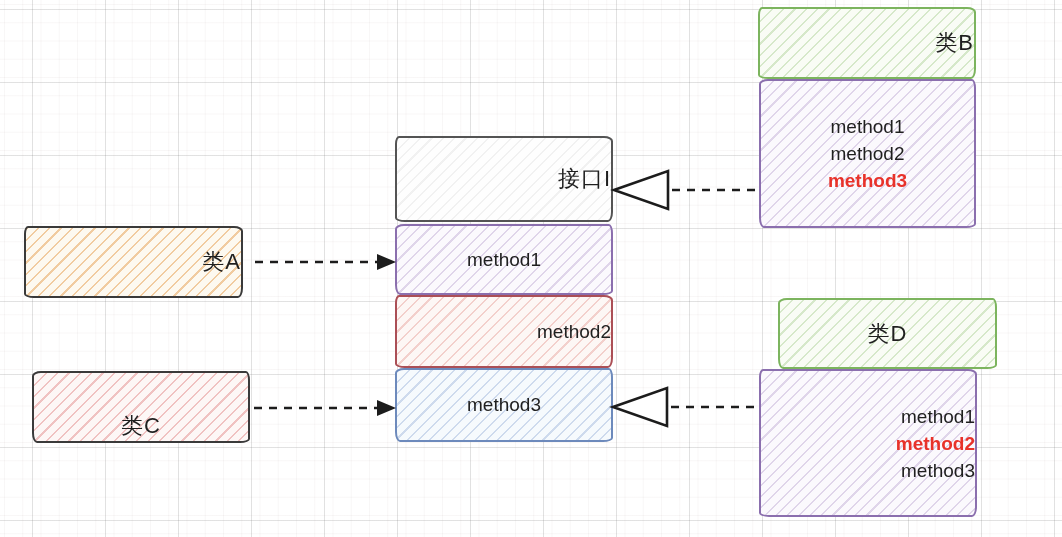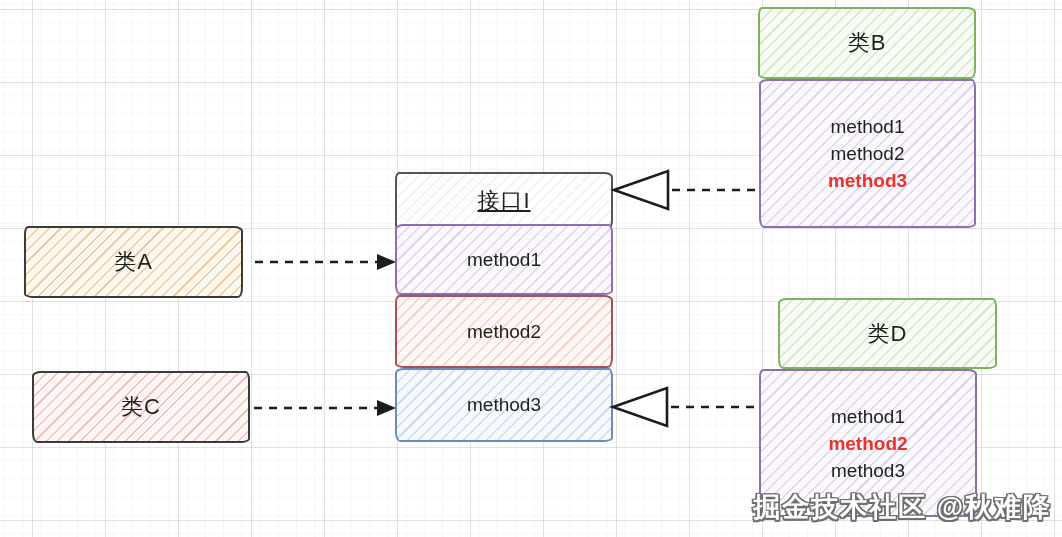--- a/index.html
+++ b/index.html
@@ -20,38 +20,39 @@
   }
 
   .box {
     position: absolute;
     display: flex; flex-direction: column;
     align-items: center; justify-content: center;
     text-align: center;
     color: #1f1f1f;
   }
   
-  .sketch1 { border-radius: 4px 9px 5px 10px / 8px 5px 10px 4px; }
+  .sketch1 { border-radius: 4px 9px 5px 10px / 8px 5px 10px 4px; align-items: flex-end; }
   .sketch2 { border-radius: 9px 4px 10px 5px / 5px 9px 4px 10px; }
 
   .title-label { font-size: 22px; letter-spacing: 1px; }
   .method-label { font-size: 19px; }
   .method-line { font-size: 19px; line-height: 27px; }
   .hl { font-weight: 700; }
 
   
   .hatch-orange {
     background: repeating-linear-gradient(135deg,
       rgba(231,166,94,0.55) 0 1.6px, rgba(255,252,244,0) 1.6px 8px), #fdf9f0;
     border: 2.5px solid #3a3a3a;
   }
   .hatch-pink-dark {
     background: repeating-linear-gradient(135deg,
       rgba(224,130,130,0.45) 0 1.6px, rgba(255,248,248,0) 1.6px 8px), #fdf7f6;
     border: 2.5px solid #3a3a3a;
+    justify-content: flex-end;
   }
   .hatch-gray {
     background: repeating-linear-gradient(135deg,
       rgba(150,150,150,0.12) 0 1.5px, rgba(255,255,255,0) 1.5px 8px), #fefefe;
     border: 2.5px solid #545454;
   }
   .hatch-purple {
     background: repeating-linear-gradient(135deg,
       rgba(160,130,190,0.30) 0 1.5px, rgba(252,250,254,0) 1.5px 8px), #fbf9fd;
     border: 2.5px solid #8b6fae;
@@ -68,21 +69,21 @@
   }
   .hatch-green {
     background: repeating-linear-gradient(135deg,
       rgba(140,190,110,0.32) 0 1.5px, rgba(249,253,246,0) 1.5px 8px), #f9fcf5;
     border: 2.5px solid #7cb45e;
   }
 
   
   #class-a   { left: 24px;  top: 226px; width: 219px; height: 72px; }
   #class-c   { left: 32px;  top: 371px; width: 218px; height: 72px; }
-  #iface     { left: 395px; top: 172px; width: 218px; height: 58px; text-decoration: underline; }
+  #iface     { left: 395px; top: 136px; width: 218px; height: 86px; }
   #method1   { left: 395px; top: 224px; width: 218px; height: 71px; }
   #method2   { left: 395px; top: 295px; width: 218px; height: 73px; }
   #method3   { left: 395px; top: 368px; width: 218px; height: 74px; }
   #class-b-h { left: 758px; top: 7px;   width: 218px; height: 72px; }
   #class-b-m { left: 759px; top: 79px;  width: 217px; height: 149px; }
   #class-d-h { left: 758px; top: 298px; width: 219px; height: 71px; margin-left: 20px; }
   #class-d-m { left: 759px; top: 369px; width: 218px; height: 148px; }
 
   .arrow-layer {
     position: absolute; left: 0; top: 0;
@@ -163,15 +164,14 @@
       <line x1="672" y1="190" x2="757" y2="190" stroke-width="2.6" stroke-dasharray="8 7" stroke="#1c1c1c"></line>
       <polygon points="614,190 668,171 668,209" fill="#ffffff" stroke-width="2.6" stroke="#1c1c1c"></polygon>
     </g>
      method3 : dashed realization with hollow triangle --&gt;
     <g>
       <line x1="671" y1="407" x2="757" y2="407" stroke-width="2.6" stroke-dasharray="8 7" stroke="#1c1c1c"></line>
       <polygon points="613,407 667,388 667,426" fill="#ffffff" stroke-width="2.6" stroke="#1c1c1c"></polygon>
     </g>
   </svg>
 
-  <div class="watermark">掘金技术社区 @秋难降</div>
 
 </div>
 
 </body></html>

